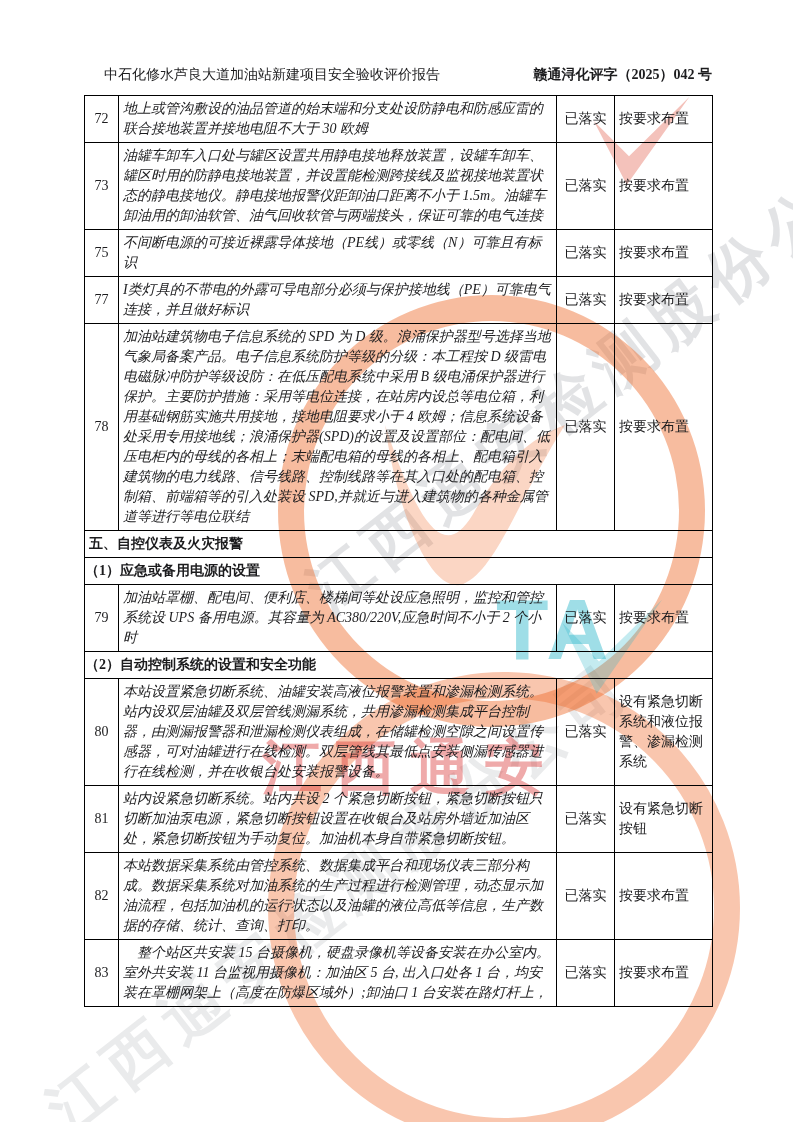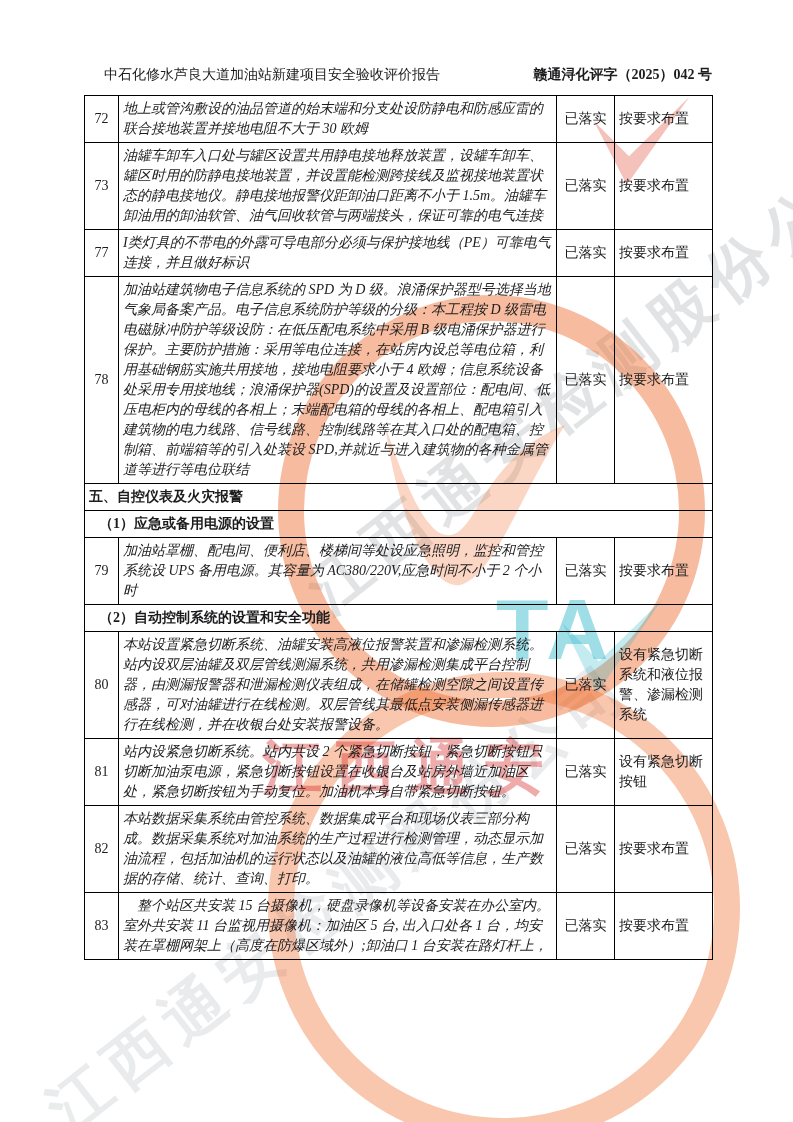--- a/index.html
+++ b/index.html
@@ -57,21 +57,21 @@
   table.checklist, table.checklist td { border:1.5px solid #000; }
   table.checklist td {
     font-size:14px; line-height:20px; vertical-align:middle;
     padding:3px 4px; word-break:break-all;
   }
   td.no-cell     { text-align:center; padding:3px 1px; }
   td.desc-cell   { text-align:left; padding:3px 6px;font-style:italic; }
   td.status-cell { text-align:center; }
   td.remark-cell { text-align:left; padding:3px 2px; }
   td.section-cell { font-weight:bold; font-size:14.5px; padding:5px 6px; word-break:keep-all; }
-  td.section-cell.lvl2 { padding-left:14px; }
+  td.section-cell.lvl2 { padding-left:0; }
   
   .footer {
     position:absolute; left:84px; top:1046px; width:628px; z-index:2;
     text-align:center; font-size:13px;
   }
 </style>
 </head>
 <body>
 
 <div class="page">
@@ -109,20 +109,26 @@
     <tbody id="table-body">
         <tr>
           <td class="no-cell">72</td>
           <td class="desc-cell">地上或管沟敷设的油品管道的始末端和分支处设防静电和防感应雷的联合接地装置并接地电阻不大于 30 欧姆</td>
           <td class="status-cell">已落实</td>
           <td class="remark-cell">按要求布置</td>
         </tr>
         <tr>
           <td class="no-cell">73</td>
           <td class="desc-cell">油罐车卸车入口处与罐区设置共用静电接地释放装置，设罐车卸车、罐区时用的防静电接地装置，并设置能检测跨接线及监视接地装置状态的静电接地仪。静电接地报警仪距卸油口距离不小于 1.5m。油罐车卸油用的卸油软管、油气回收软管与两端接头，保证可靠的电气连接</td>
+          <td class="status-cell">已落实</td>
+          <td class="remark-cell">按要求布置</td>
+        </tr>
+        <tr>
+          <td class="no-cell">75</td>
+          <td class="desc-cell">不间断电源的可接近裸露导体接地（PE线）或零线（N）可靠且有标识</td>
           <td class="status-cell">已落实</td>
           <td class="remark-cell">按要求布置</td>
         </tr>
         <tr>
           <td class="no-cell">77</td>
           <td class="desc-cell">I类灯具的不带电的外露可导电部分必须与保护接地线（PE）可靠电气连接，并且做好标识</td>
           <td class="status-cell">已落实</td>
           <td class="remark-cell">按要求布置</td>
         </tr>
         <tr>

